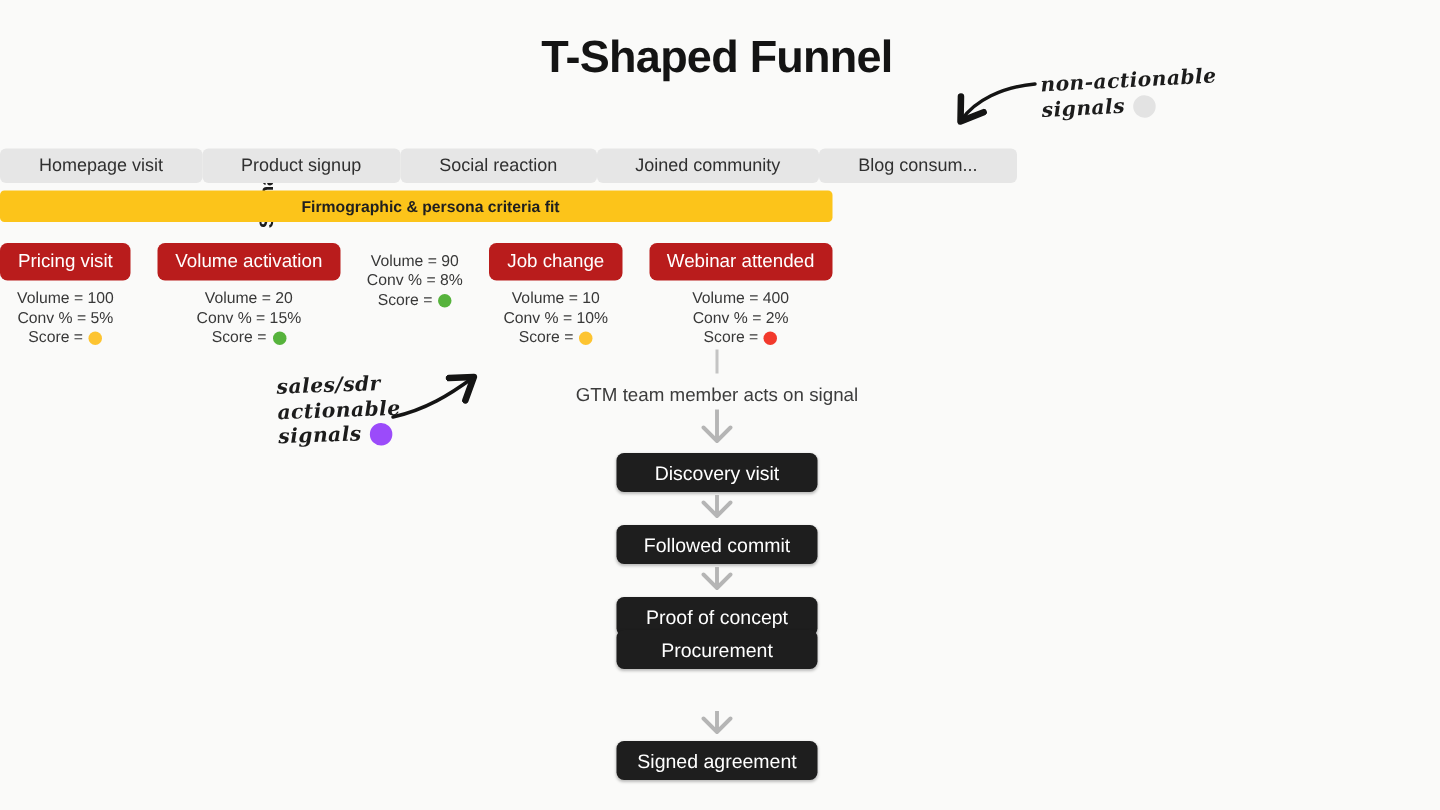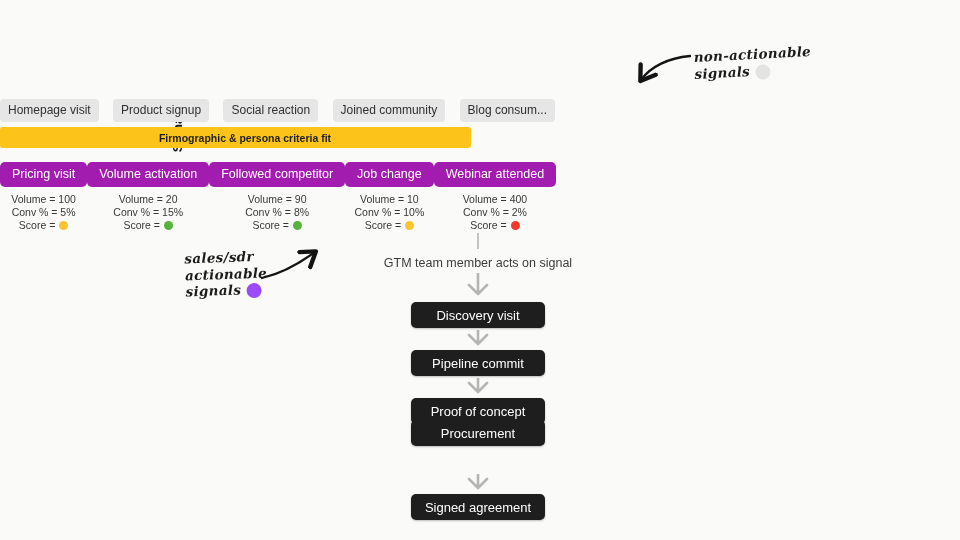--- a/index.html
+++ b/index.html
@@ -42,32 +42,32 @@
   .axis-icon span { display: block; height: 2.5px; background: #ffffff; border-radius: 1px; }
   
   .rows { position: absolute; left: 203px; top: 0; width: 555px; }
   .chip-row {
     position: absolute; left: 0; width: 555px;
     display: flex; justify-content: space-between;
   }
   .gray-row { top: 99px; }
   .chip-gray {
     background: #e6e6e6; color: #303030; font-size: 12px;
-    height: 23px; line-height: 23px; padding: 0 8px;
+    height: 23px; line-height: 23px; padding: 0 26px;
     border-radius: 4px; white-space: nowrap;
   }
   .criteria-bar {
-    position: absolute; top: 127px; left: 0; width: 471px; height: 21px;
+    position: absolute; top: 127px; left: 0; width: 555px; height: 21px;
     border-radius: 3px; display: flex; align-items: center; justify-content: center;
     font-size: 10.5px; font-weight: 700; color: #1f1f1f; padding-left: 19px;
   }
   .purple-row { top: 162px; align-items: flex-start; }
   .signal-col { display: flex; flex-direction: column; align-items: center; }
   .chip-purple {
-    background: #a21caf; color: #ffffff; font-size: 12.5px; font-weight: 500;
+    background: #b91c1c; color: #ffffff; font-size: 12.5px; font-weight: 500;
     height: 25px; line-height: 25px; padding: 0 12px;
     border-radius: 5px; white-space: nowrap;
   }
   .stats { margin-top: 6px; text-align: center; }
   .stats div { font-size: 10.5px; color: #383838; line-height: 13px; white-space: nowrap; }
   .score-line { display: flex; align-items: center; justify-content: center; }
   .score-dot { width: 9px; height: 9px; border-radius: 50%; margin-left: 4px; }
   
   .stub-line { position: absolute; left: 477px; top: 233px; width: 2px; height: 16px; background: #c4c4c4; }
   .gtm-text {
@@ -83,20 +83,21 @@
     box-shadow: 0 1px 2px rgba(0,0,0,0.25);
   }
   .down-arrow { position: absolute; left: 465px; }
   .overlay { position: absolute; left: 0; top: 0; pointer-events: none; }
 </style>
 </head>
 <body>
 
 <div class="canvas">
 
+  <div class="title">T-Shaped Funnel</div>
 
   <div class="hand hand-right">
     <div>non-actionable</div>
     <div><span>signals</span><span class="dot dot-lg" style="background-color: rgb(227, 227, 227);"></span></div>
   </div>
 
   <div class="hand hand-left">
     <div>sales/sdr</div>
     <div>actionable</div>
     <div><span>signals</span><span class="dot dot-lg" style="background-color: rgb(155, 75, 250);"></span></div>
@@ -150,21 +151,20 @@
         <div>Volume = 20</div>
         <div>Conv % = 15%</div>
         <div class="score-line">
             <span>Score =</span>
             <span class="score-dot" style="background-color: rgb(86, 179, 60);"></span>
           </div>
       </div>
     </div>
 
     <div class="signal-col">
-      <div class="chip-purple">Followed competitor</div>
       <div class="stats">
         <div>Volume = 90</div>
         <div>Conv % = 8%</div>
         <div class="score-line">
             <span>Score =</span>
             <span class="score-dot" style="background-color: rgb(86, 179, 60);"></span>
           </div>
       </div>
     </div>
 
@@ -199,21 +199,21 @@
 
   <svg class="down-arrow" style="top:273px" width="26" height="27" viewBox="0 0 26 27">
     <path d="M13 0 V19 M4 12 L13 21 L22 12" fill="none" stroke="#b5b5b5" stroke-width="2.6" stroke-linecap="round" stroke-linejoin="round"></path>
   </svg>
 
   <div class="stage" style="top:302px">Discovery visit</div>
   <svg class="down-arrow" style="top:330px" width="26" height="19" viewBox="0 0 26 19">
     <path d="M13 0 V11 M4 5 L13 14 L22 5" fill="none" stroke="#b5b5b5" stroke-width="2.6" stroke-linecap="round" stroke-linejoin="round"></path>
   </svg>
 
-  <div class="stage" style="top:350px">Pipeline commit</div>
+  <div class="stage" style="top:350px">Followed commit</div>
   <svg class="down-arrow" style="top:378px" width="26" height="19" viewBox="0 0 26 19">
     <path d="M13 0 V11 M4 5 L13 14 L22 5" fill="none" stroke="#b5b5b5" stroke-width="2.6" stroke-linecap="round" stroke-linejoin="round"></path>
   </svg>
 
   <div class="stage" style="top:398px">Proof of concept</div>
   <svg class="down-arrow" style="top:426px" width="26" height="19" viewBox="0 0 26 19">
     <path d="M13 0 V11 M4 5 L13 14 L22 5" fill="none" stroke="#b5b5b5" stroke-width="2.6" stroke-linecap="round" stroke-linejoin="round"></path>
   </svg>
 
   <div class="stage" style="top:420px">Procurement</div>

